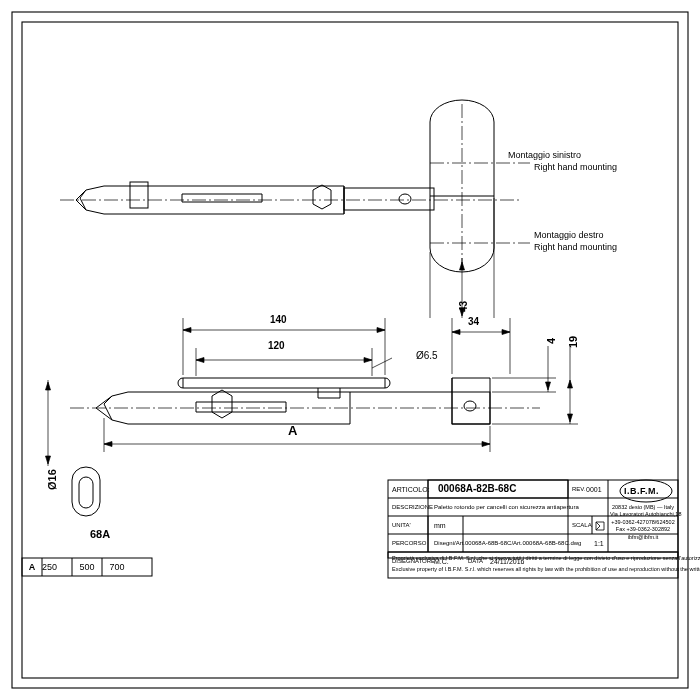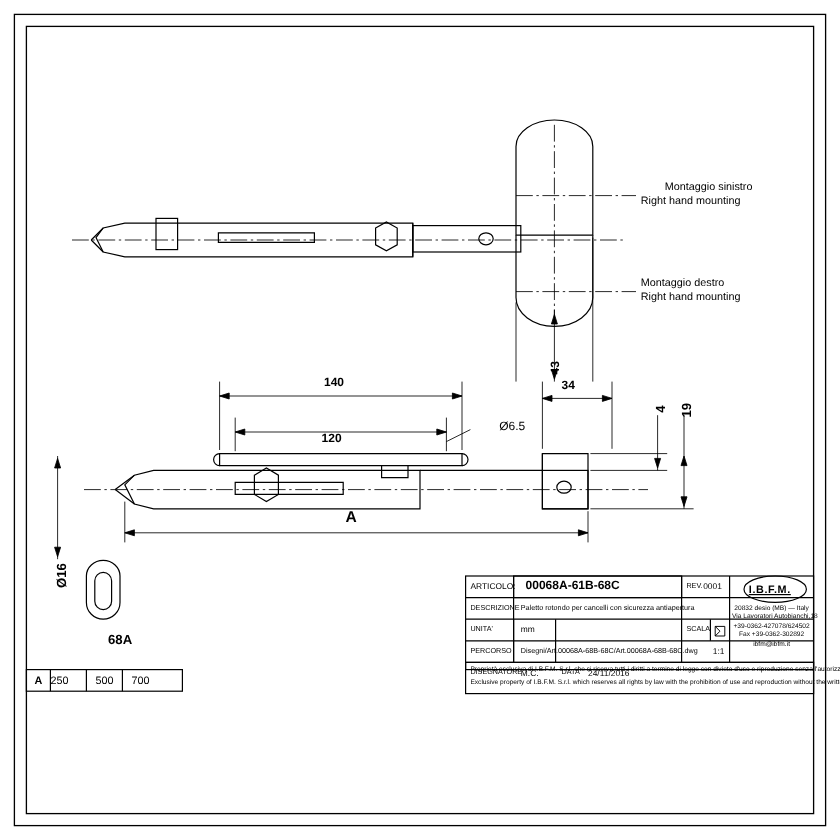--- a/index.html
+++ b/index.html
@@ -192,48 +192,48 @@
     </g>
 
     <g fill="none" stroke="#000000" stroke-width="1">
       <rect x="22" y="558" width="130" height="18"></rect>
       <line x1="42" y1="558" x2="42" y2="576"></line>
       <line x1="72" y1="558" x2="72" y2="576"></line>
       <line x1="102" y1="558" x2="102" y2="576"></line>
     </g>
   </svg>
 
-  <div class="lbl t9" style="left:554px; top:150px;">Montaggio sinistro</div>
+  <div class="lbl t9" style="left:508px; top:150px;">Montaggio sinistro</div>
   <div class="lbl t9" style="left:534px; top:162px;">Right hand mounting</div>
   <div class="lbl t9" style="left:534px; top:230px;">Montaggio destro</div>
   <div class="lbl t9" style="left:534px; top:242px;">Right hand mounting</div>
 
   <div class="lbl t12 bold" style="left:270px; top:314px;">140</div>
-  <div class="lbl t12 bold" style="left:268px; top:360px;text-align:right;">120</div>
+  <div class="lbl t12 bold" style="left:268px; top:340px;text-align:right;">120</div>
   <div class="lbl t12 bold" style="left:468px; top:316px;text-align:center;">34</div>
   <div class="lbl t10" style="left:390px; top:350px;padding-left:26px;">Ø6.5</div>
   <div class="lbl t13 bold" style="left:288px; top:424px;">A</div>
 
   <div class="lbl t11 bold rot90" style="left:46px; top:490px;">Ø16</div>
   <div class="lbl t12 bold rot90" style="left:458px; top:312px;">43</div>
   <div class="lbl t11 bold rot90" style="left:545px; top:344px;">4</div>
   <div class="lbl t11 bold rot90" style="left:567px; top:348px;">19</div>
 
   <div class="lbl t11 bold" style="left:74px; top:528px;padding-left:16px;">68A</div>
 
   <div class="lbl t9 bold center" style="left:22px; top:562px; width:20px;">A</div>
   <div class="lbl t9 center" style="left:42px; top:562px; width:14px;">250</div>
   <div class="lbl t9 center" style="left:72px; top:562px; width:30px;">500</div>
   <div class="lbl t9 center" style="left:102px; top:562px; width:30px;">700</div>
 
   <div class="lbl t7" style="left:392px; top:486px;">ARTICOLO:</div>
-  <div class="lbl t12 bold" style="left:438px; top:483px;">00068A-61B-68C</div>
+  <div class="lbl t12 bold" style="left:438px; top:483px;">00068A-82B-68C</div>
   <div class="lbl t6" style="left:572px; top:486px;">REV.</div>
   <div class="lbl t7" style="left:586px; top:486px;">0001</div>
-  <div class="lbl t9 bold" style="left:624px; top:486px; letter-spacing:0.5px;text-decoration:underline;">I.B.F.M.</div>
+  <div class="lbl t9 bold" style="left:624px; top:486px; letter-spacing:0.5px;">I.B.F.M.</div>
 
   <div class="lbl t6" style="left:392px; top:504px;">DESCRIZIONE</div>
   <div class="lbl t6" style="left:434px; top:504px;">Paletto rotondo per cancelli con sicurezza antiapertura</div>
 
   <div class="lbl t6" style="left:392px; top:522px;">UNITA'</div>
   <div class="lbl t7" style="left:434px; top:522px;">mm</div>
 
   <div class="lbl t6" style="left:392px; top:540px;">PERCORSO</div>
   <div class="lbl t6" style="left:434px; top:540px;">Disegni/Art.00068A-68B-68C/Art.00068A-68B-68C.dwg</div>
 

